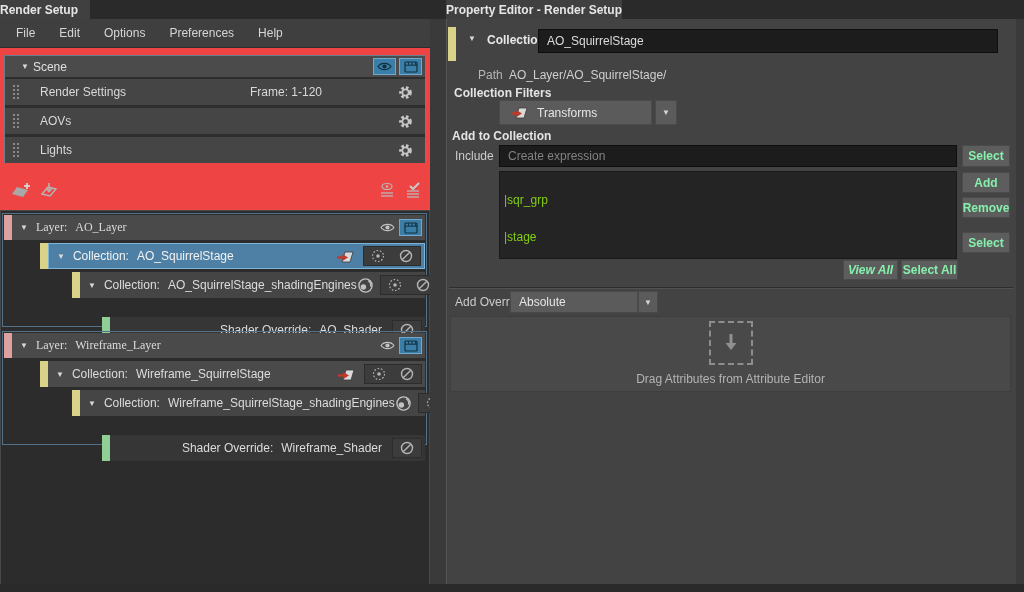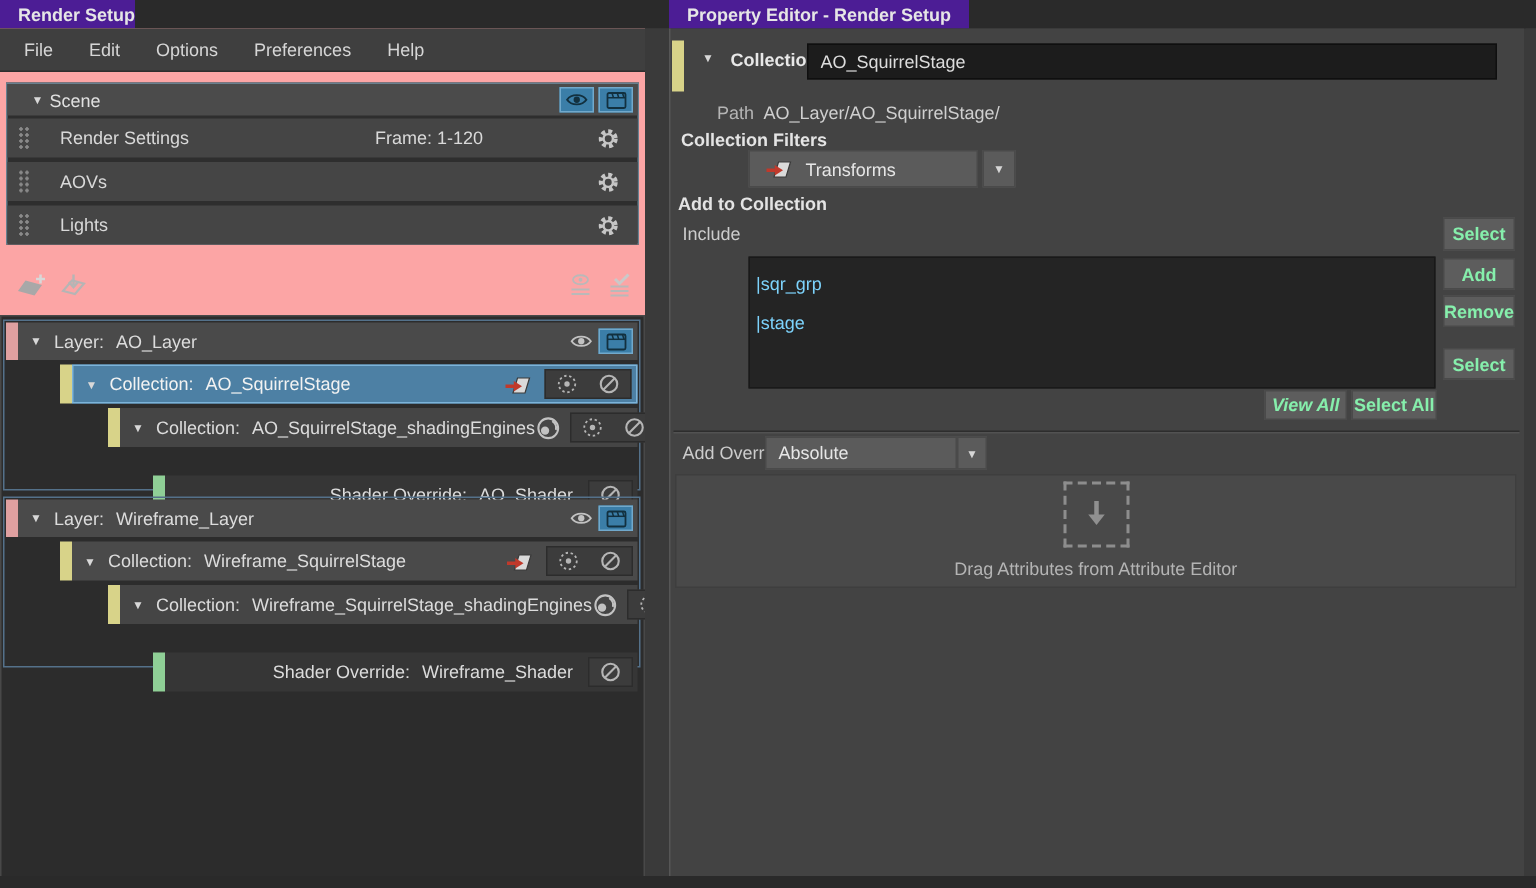--- a/index.html
+++ b/index.html
@@ -7,29 +7,29 @@
   body {
     font-family:"Liberation Sans", sans-serif;
     font-size:12px;
     color:#dcdcdc;
     background:#3a3a3a;
     position:relative;
   }
   
   .tabbar { position:absolute; left:0; top:0; width:1024px; height:19px; background:#2a2a2a; }
   .tab {
-    position:absolute; top:0; height:19px; background:#4c1d95;
-    display:flex; align-items:center; padding:0 12px;
+    position:absolute; top:0; height:19px; background:#404040;
+    display:flex; align-items:center; padding:0 0;
     color:#e6e6e6; font-weight:bold; white-space:nowrap;
   }
   .tab-left { left:0; width:90px; }
   .tab-right { left:446px; }
 
   
-  .left-panel { position:absolute; left:0; top:19px; width:430px; height:565px; background:#fca5a5; }
+  .left-panel { position:absolute; left:0; top:19px; width:430px; height:565px; background:#ef4444; }
   .menubar {
     position:absolute; left:0; top:0; width:430px; height:29px;
     background:#3f3f3f; border-bottom:1px solid #2e2e2e;
     display:flex; align-items:center; padding-left:4px;
   }
   .menu-item { padding:0 12px; line-height:28px; color:#d6d6d6; cursor:default; }
 
   .scene-box {
     position:absolute; left:4px; top:36px; width:422px; height:108px;
     background:#2e2e2e; border:1px solid #67808f;
@@ -73,21 +73,21 @@
   .group-1 { top:120px; }
   .trow { position:absolute; left:0; width:100%; height:26px; }
   .trow .strip { position:absolute; top:0; width:8px; height:100%; }
   .strip.pink  { background:#dfa0a0; }
   .strip.khaki { background:#d8d389; }
   .strip.green { background:#8fcf96; }
   .trow-content {
     position:absolute; top:0; right:1px; height:100%; background:#4a4a4a;
     display:flex; align-items:center; padding:0 3px 0 8px;
   }
-  .row-layer    { top:1px;  height:25px; }
+  .row-layer    { top:1px;  height:25px;font-family:Liberation Serif, serif; }
   .row-coll     { top:29px; height:26px; }
   .row-shading  { top:58px; height:26px; }
   .row-override { top:87px; height:26px;margin-top:16px; }
   .row-layer    .strip { left:1px; }
   .row-layer    .trow-content { left:9px; }
   .row-coll     .strip { left:37px; }
   .row-coll     .trow-content { left:45px; }
   .row-shading  .strip { left:69px; }
   .row-shading  .trow-content { left:77px; }
   .row-override .strip { left:99px; }
@@ -145,21 +145,21 @@
   .btn {
     position:absolute; background:#5d5d5d; border:1px solid #4a4a4a;
     color:#86efac; font-weight:bold; text-align:center;
     display:flex; align-items:center; justify-content:center; cursor:default;
   }
   .btn-select-top { left:515px; top:126px; width:48px; height:22px; }
   .listbox {
     position:absolute; left:52px; top:152px; width:458px; height:88px;
     background:#242424; border:1px solid #191919; padding-top:4px;
   }
-  .list-item { padding:2px 4px; line-height:22px; color:#7dd3fc; }
+  .list-item { padding:2px 4px; line-height:22px; color:#84cc16;margin-top:11px; }
   .btn-add        { left:515px; top:153px; width:48px; height:21px; }
   .btn-remove     { left:515px; top:178px; width:48px; height:21px; }
   .btn-select-bot { left:515px; top:213px; width:48px; height:21px; }
   .btn-view-all   { left:396px; top:241px; width:55px; height:20px;font-style:italic; }
   .btn-select-all { left:454px; top:241px; width:57px; height:20px; }
   .separator {
     position:absolute; left:2px; top:268px; width:564px; height:0;
     border-top:1px solid #2d2d2d; border-bottom:1px solid #525252;
   }
   .pe-override-label { position:absolute; left:8px; top:276px; color:#cccccc; }
@@ -529,20 +529,21 @@
         <line x1="1" y1="8.5" x2="7" y2="8.5" stroke="#c0392b" stroke-width="2.4"></line>
         <polygon points="6.5,5 12,8.5 6.5,12" fill="#c0392b"></polygon>
       </svg>
     <span>Transforms</span>
   </div>
   <span class="dd-arrow-btn dd-filter-arrow"></span>
 
   <span class="pe-addcoll-heading">Add to Collection</span>
 
   <span class="pe-include-label">Include</span>
+  <input class="pe-include-field" type="text" placeholder="Create expression" style="">
   <span class="btn btn-select-top">Select</span>
 
   <div class="listbox">
     <div class="list-item">|sqr_grp</div>
     <div class="list-item">|stage</div>
   </div>
   <span class="btn btn-add">Add</span>
   <span class="btn btn-remove">Remove</span>
   <span class="btn btn-select-bot">Select</span>
   <span class="btn btn-view-all">View All</span>

